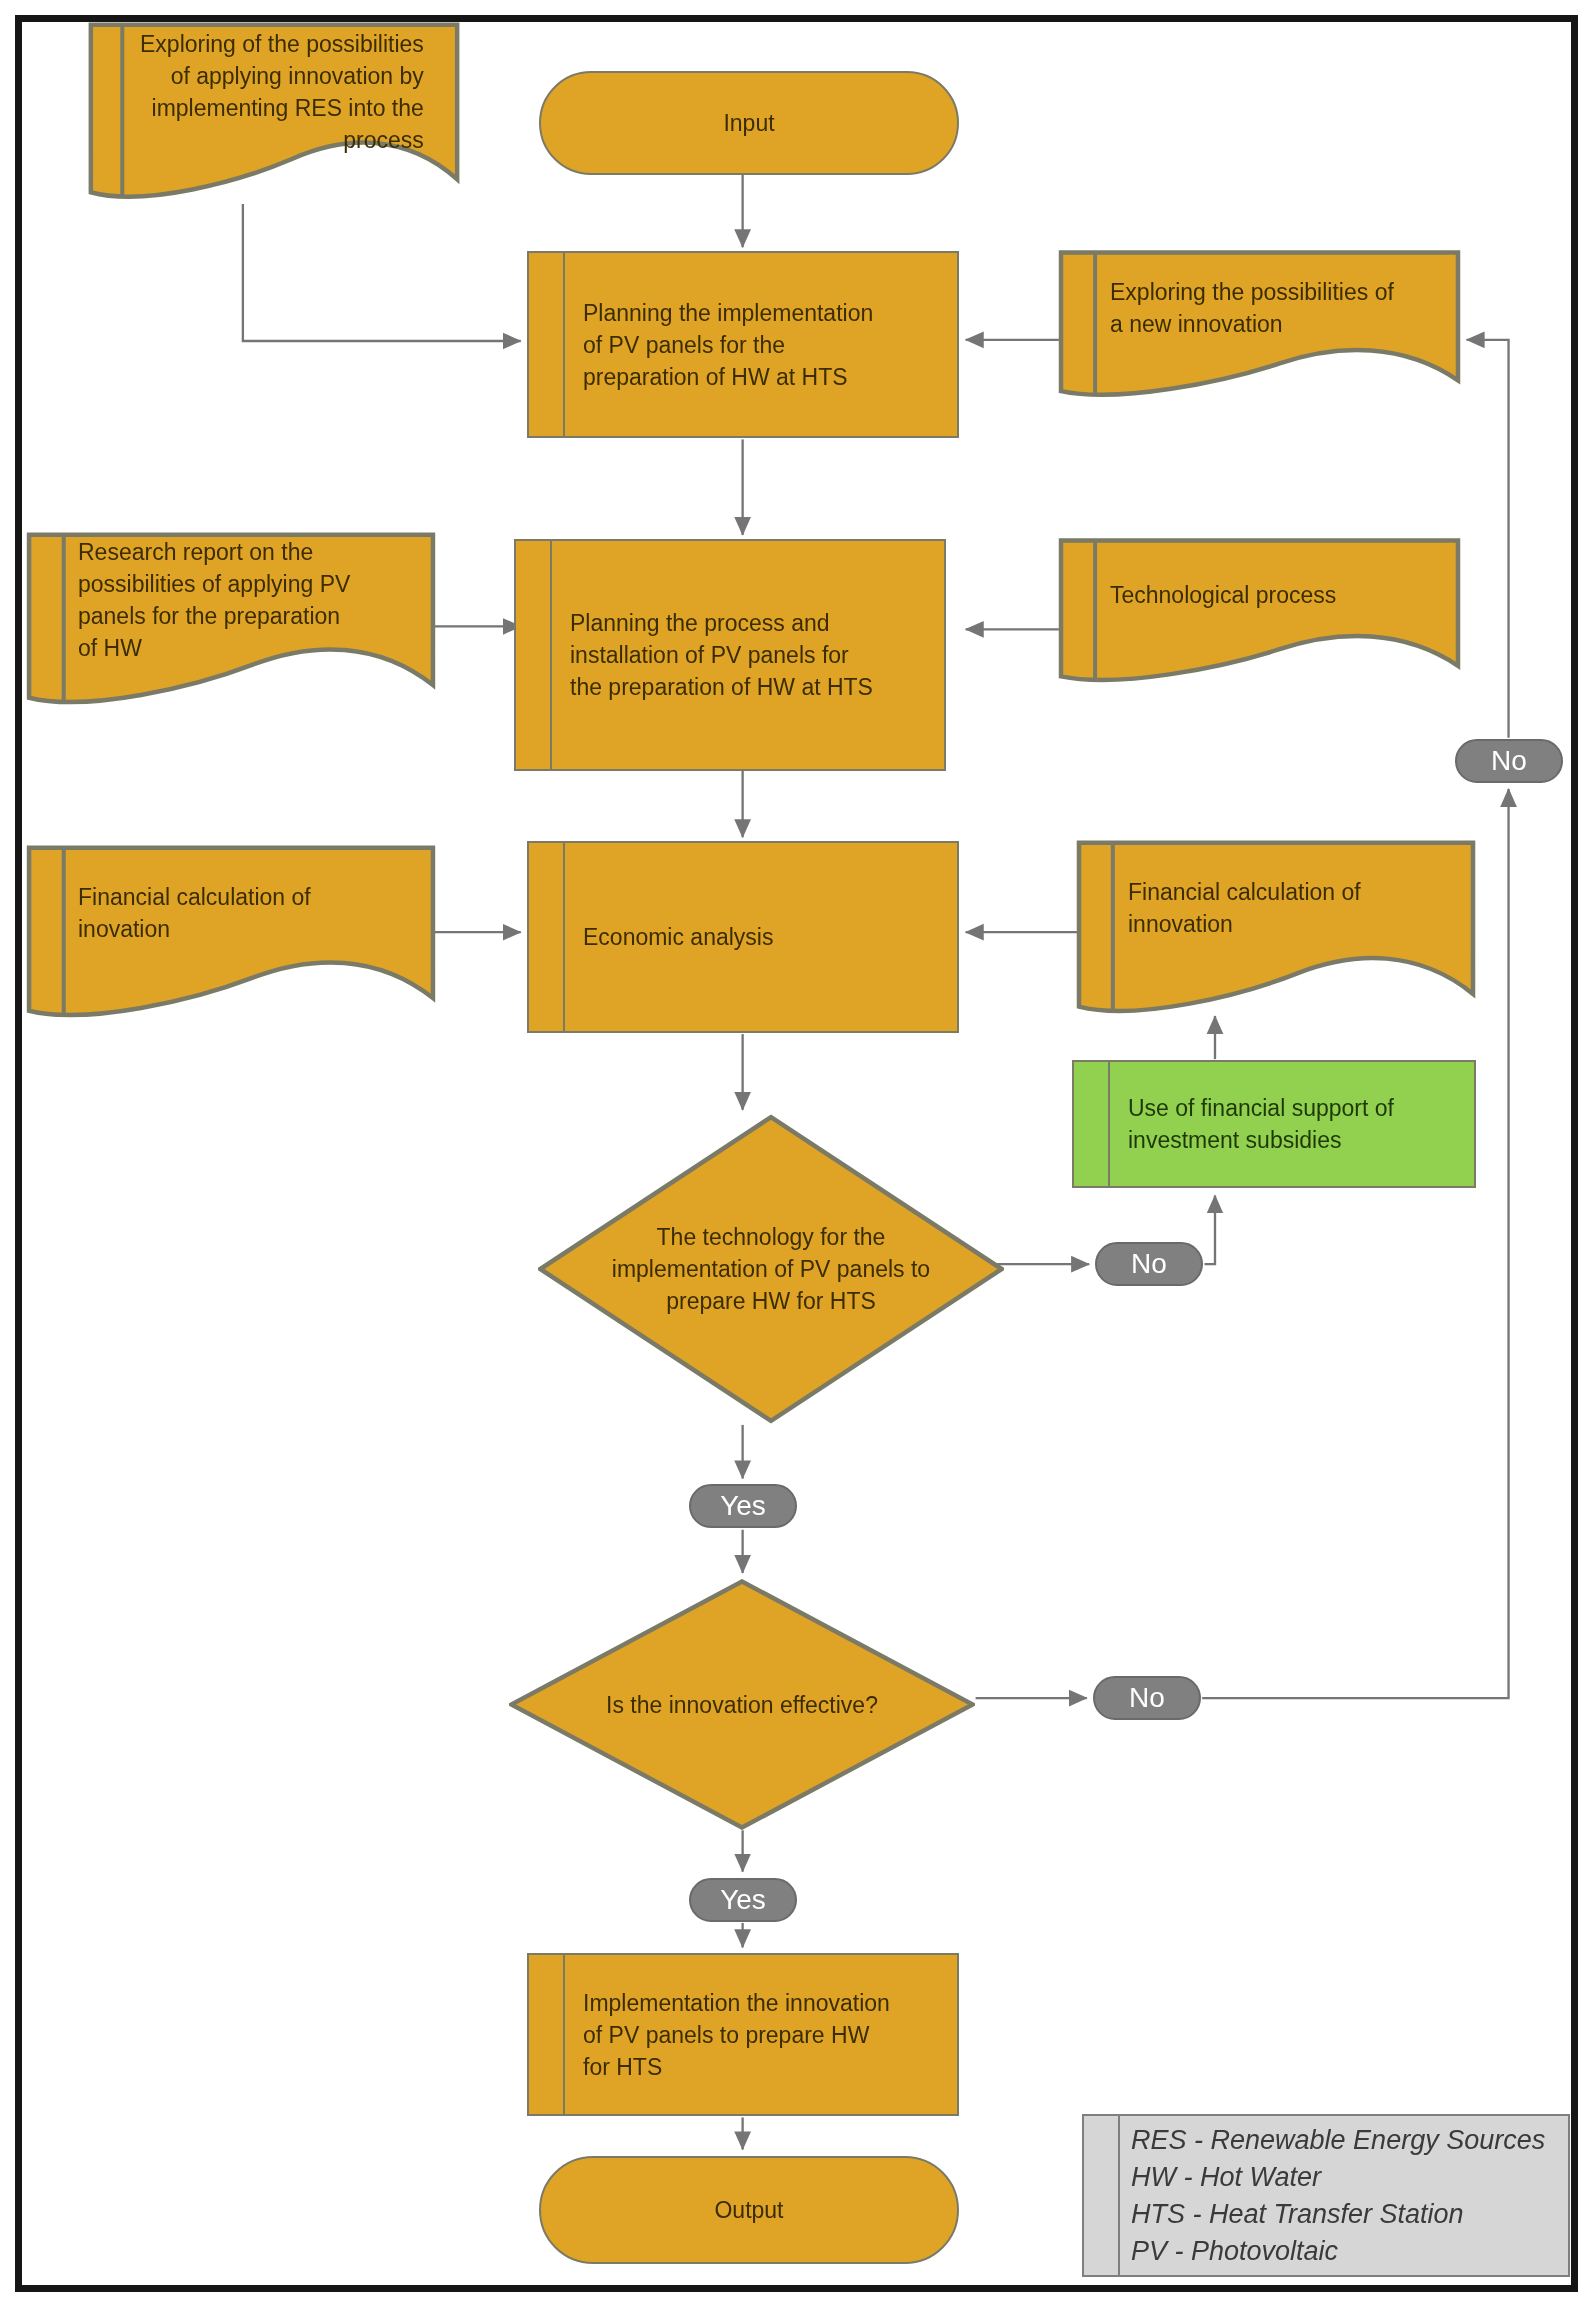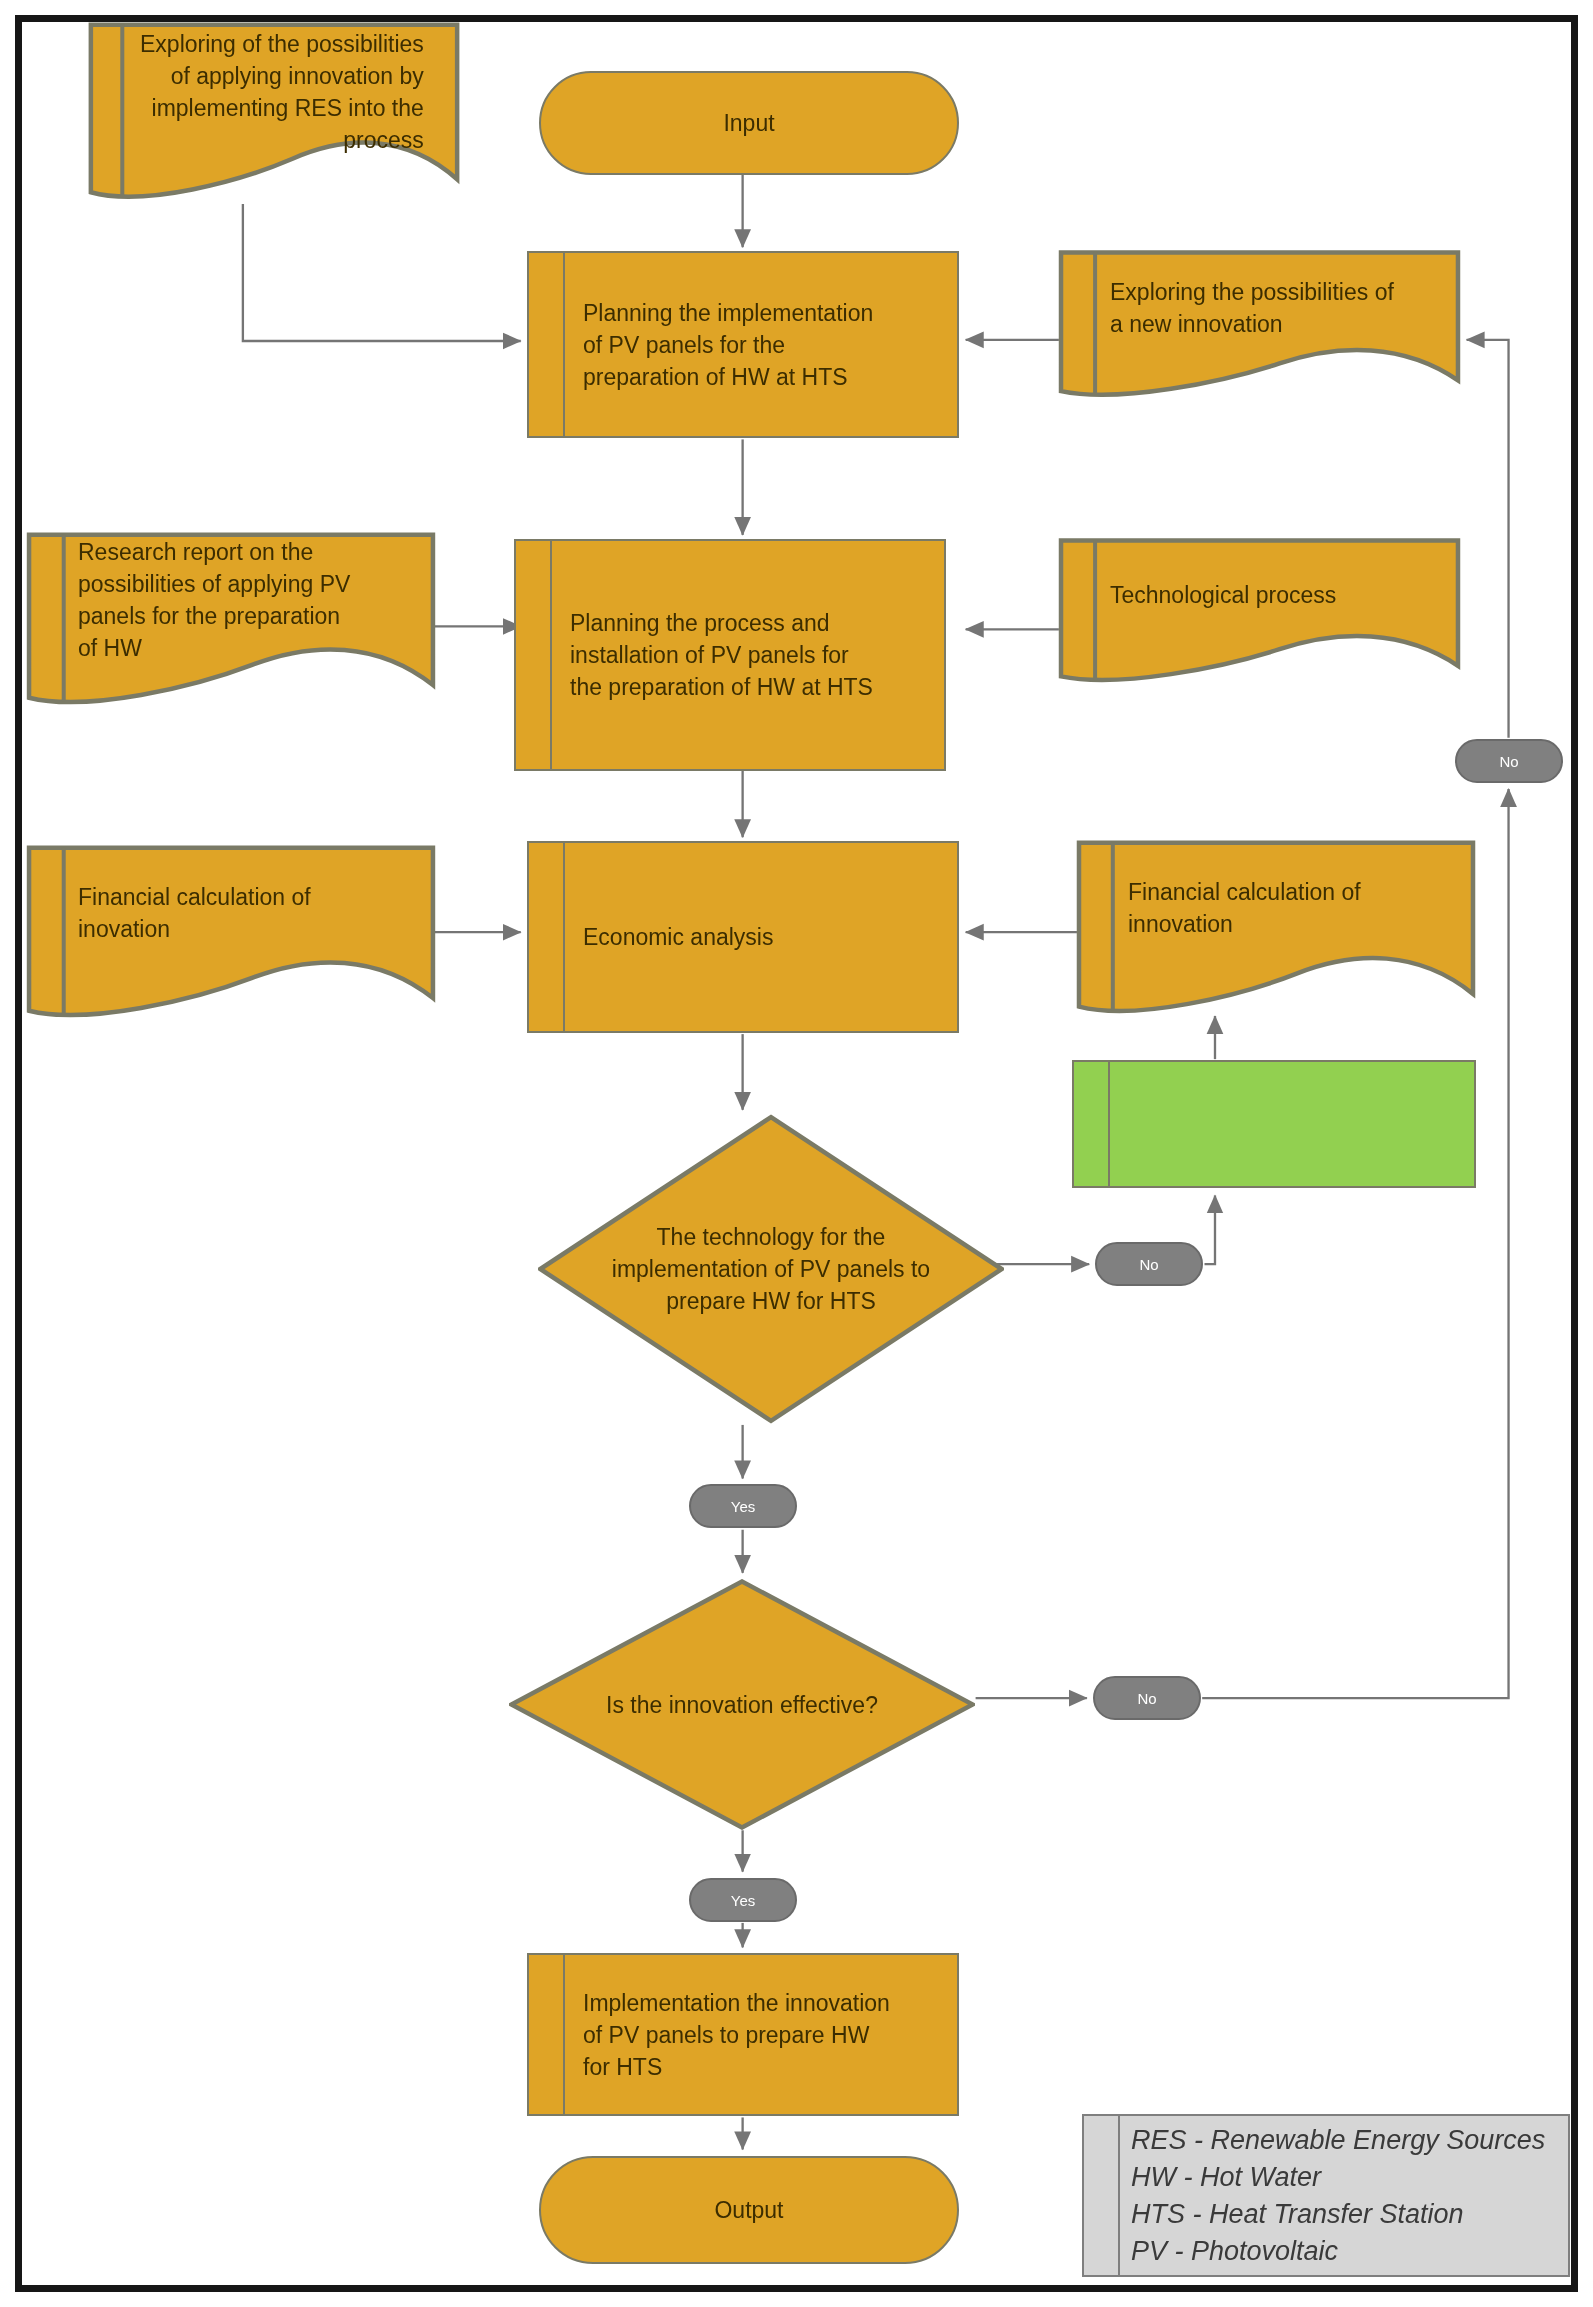--- a/index.html
+++ b/index.html
@@ -31,21 +31,21 @@
   .doc line{stroke:var(--shape-border);stroke-width:4px;vector-effect:non-scaling-stroke;}
   .doc .txt{position:absolute;left:51px;right:9.3px;top:0;height:74%;display:flex;align-items:center;}
   
   .diamond svg{position:absolute;left:0;top:0;width:100%;height:100%;}
   .diamond polygon{fill:var(--orange);stroke:var(--shape-border);stroke-width:4.5px;vector-effect:non-scaling-stroke;}
   .diamond .txt{position:absolute;inset:0;display:flex;align-items:center;justify-content:center;
                 text-align:center;padding:0 67px;}
   
   .pill{background:var(--pill);border:2.3px solid var(--pill-border);border-radius:582px;
         display:flex;align-items:center;justify-content:center;
-        color:var(--pill-text);font-size:15px;}
+        color:var(--pill-text);font-size:28px;}
   
   .legend{background:var(--legend-bg);border:2.9px solid #7F7F7F;}
   .legend .stripe{position:absolute;top:0;bottom:0;left:34px;width:0;border-left:2.3px solid #7F7F7F;}
   .legend .items{position:absolute;left:47px;right:5.8px;top:0;bottom:0;display:flex;flex-direction:column;
                  justify-content:center;font-style:italic;color:var(--legend-text);
                  font-size:27px;line-height:37px;}
   polyline{fill:none;stroke:var(--line);stroke-width:4px;}
 </style>
 </head>
 <body>
@@ -156,20 +156,22 @@
     <svg viewBox="0 0 200 100" preserveAspectRatio="none">
       <path d="M1,1 L199,1 L199,84 C172,60 140,60 110,73 C82,85 30,99 1,91 Z"></path>
       <line x1="18" y1="1" x2="18" y2="93"></line>
     </svg>
     <div class="txt">Financial calculation of
 innovation</div>
   </div>
 
   <div class="node proc green-box" style="left:1072px;top:1060px;width:404px;height:128px;">
     <div class="stripe"></div>
+    <div class="txt">Use of financial support of
+investment subsidies</div>
   </div>
 
   <div class="node diamond" style="left:538px;top:1114px;width:466px;height:310px;text-decoration:underline;">
     <svg viewBox="0 0 200 100" preserveAspectRatio="none">
       <polygon points="100,1 199,50 100,99 1,50"></polygon>
     </svg>
     <div class="txt">The technology for the
 implementation of PV panels to
 prepare HW for HTS</div>
   </div>

